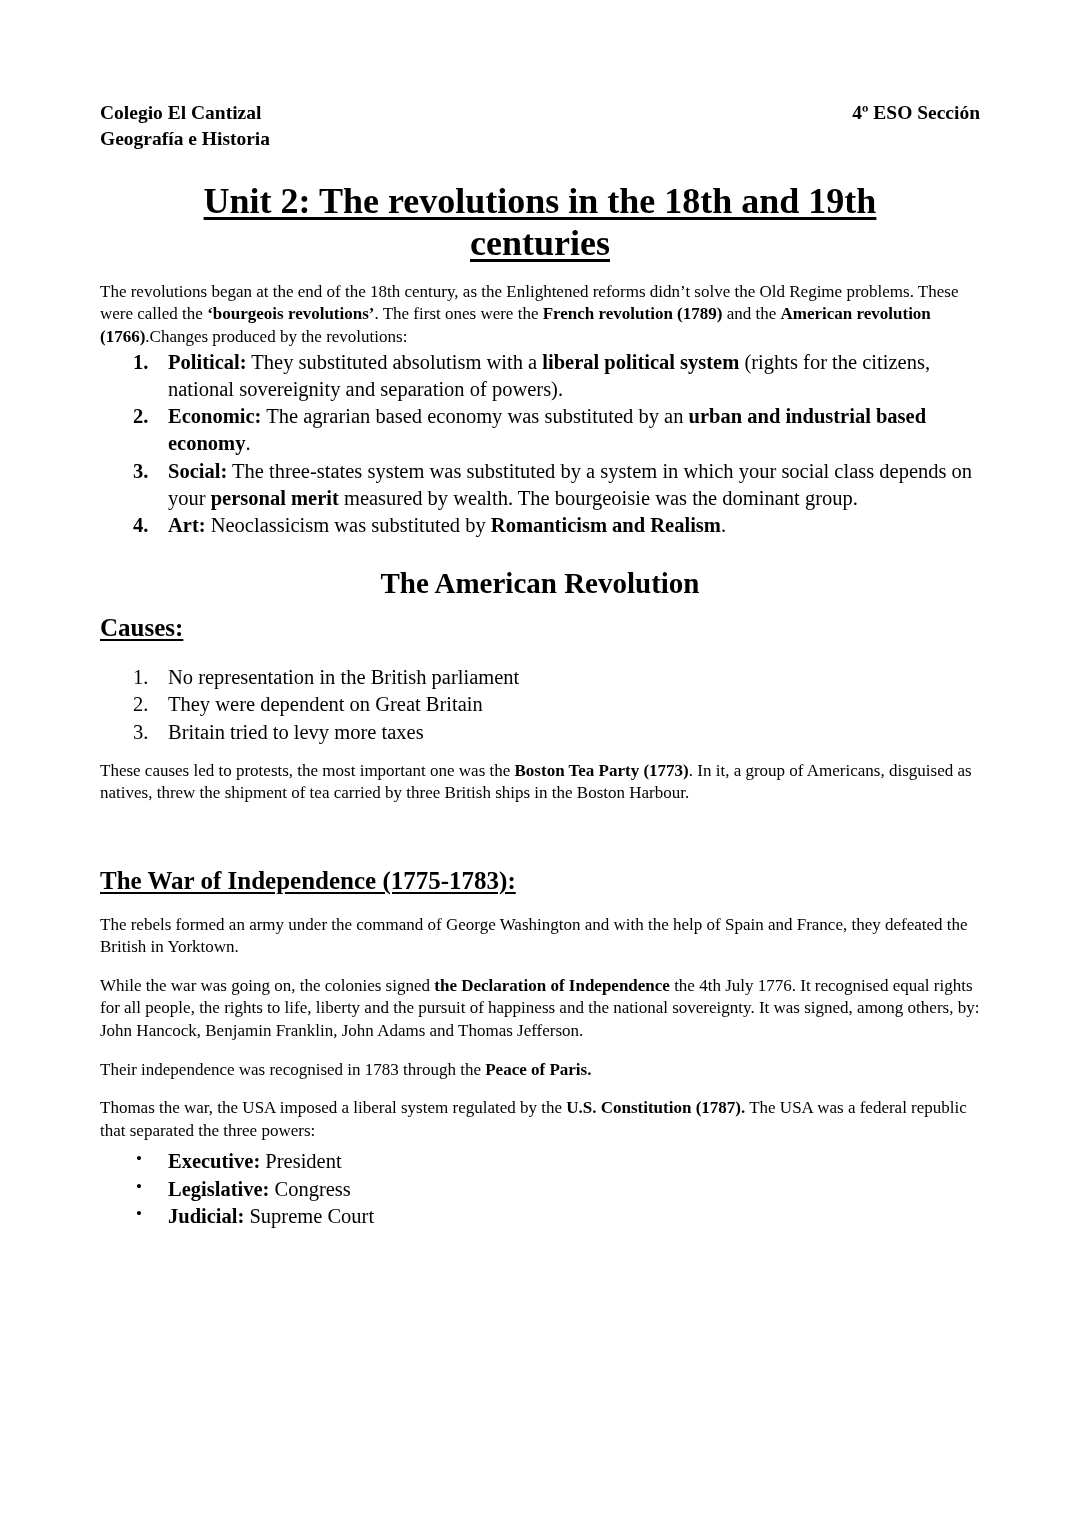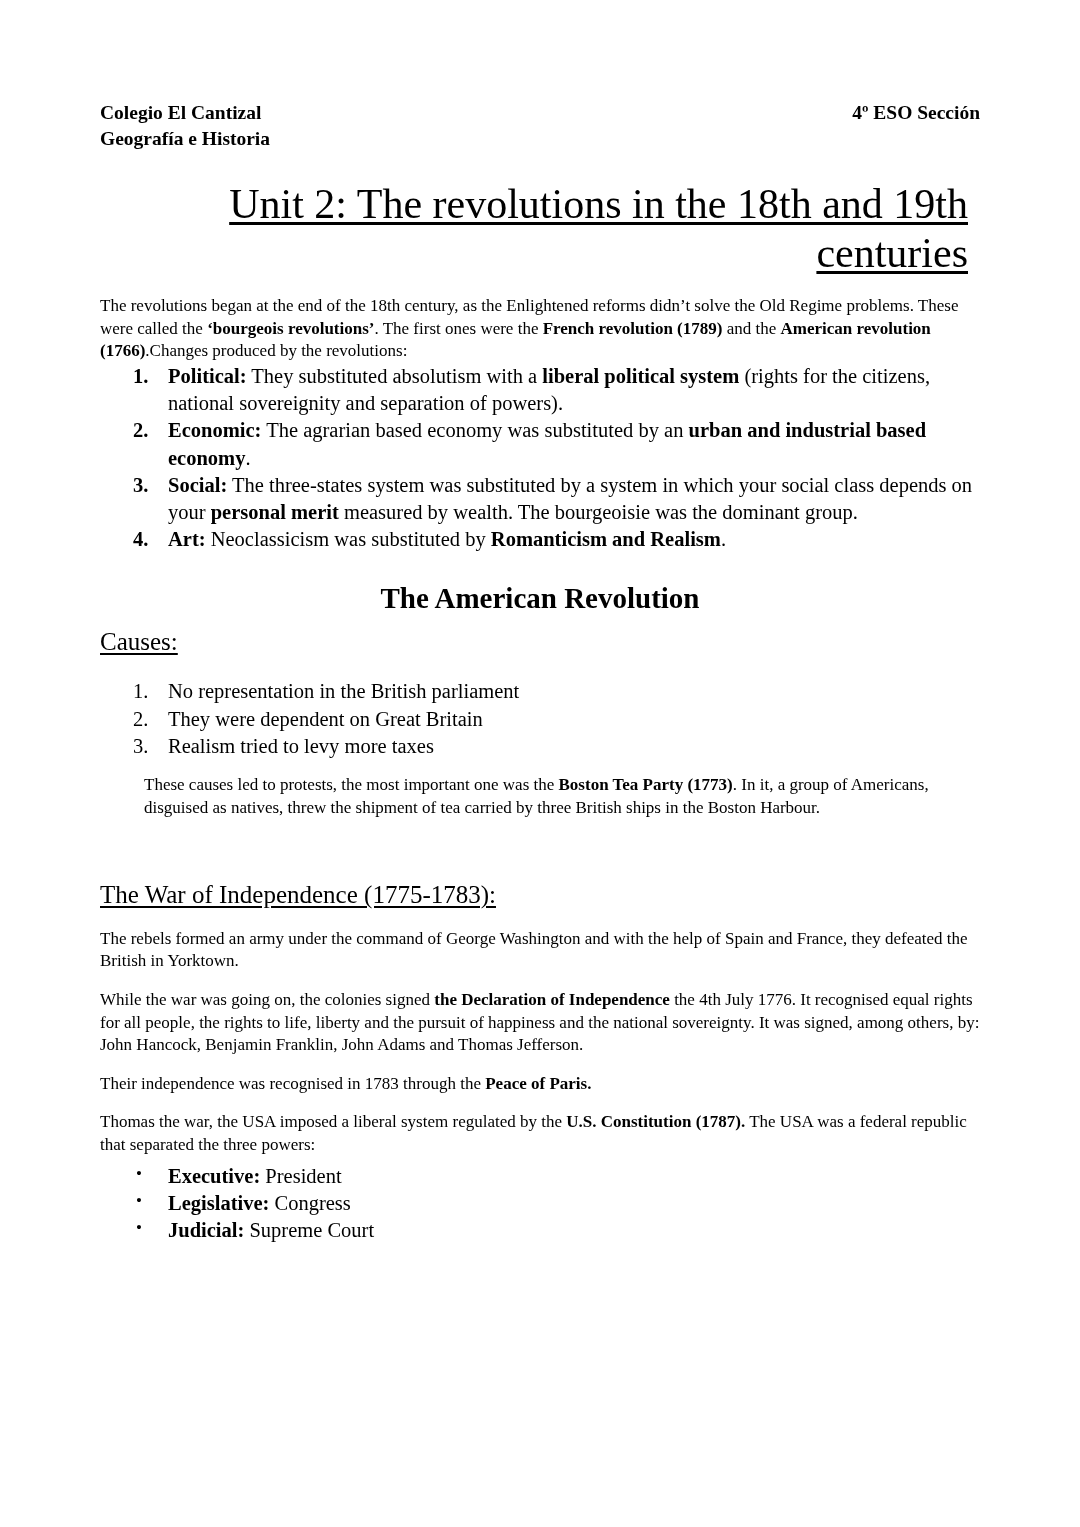--- a/index.html
+++ b/index.html
@@ -34,44 +34,43 @@
   }
   .doc-header .left-block {
     text-align: left;
   }
   .doc-header .right-block {
     white-space: nowrap;
   }
 
   
   .doc-title {
-    text-align: right;
-    font-size: 42px;
-    font-weight: normal;
+    text-align: center;
+    font-size: 36px;
+    font-weight: bold;
     line-height: 1.18;
     margin: 28px 0 0 0;
     padding: 0 12px;
   }
   .doc-title .tline {
     display: inline;
     text-decoration: underline;
     text-decoration-thickness: 2.5px;
     text-underline-offset: 4px;
   }
 
   
   p.body-text {
     font-size: 17px;
     line-height: 1.33;
     margin: 16px 0 0 0;
     text-align: left;
   }
   p.tight {
     margin-top: 14px;
-    margin-left: 44px;
   }
   b, strong { font-weight: bold; }
 
   
   ol.num-list {
     font-size: 20.5px;
     line-height: 1.33;
     margin: 0;
     padding: 0;
     list-style: none;
@@ -121,21 +120,21 @@
   
   h2.section-center {
     text-align: center;
     font-size: 29px;
     font-weight: bold;
     margin: 26px 0 0 0;
     line-height: 1.25;
   }
   h3.section-underline {
     font-size: 25px;
-    font-weight: normal;
+    font-weight: bold;
     margin: 10px 0 0 0;
     line-height: 1.3;
   }
   h3.section-underline .u {
     text-decoration: underline;
     text-decoration-thickness: 1.6px;
     text-underline-offset: 3px;
   }
   h3.war-heading {
     margin-top: 60px;
@@ -183,21 +182,21 @@
   <h3 class="section-underline"><span class="u">Causes:</span></h3>
 
   <ol class="num-list causes">
     <li>
       <span class="marker">1.</span><span>No representation in the British parliament</span>
     </li>
     <li>
       <span class="marker">2.</span><span>They were dependent on Great Britain</span>
     </li>
     <li>
-      <span class="marker">3.</span><span>Realism tried to levy more taxes</span>
+      <span class="marker">3.</span><span>Britain tried to levy more taxes</span>
     </li>
   </ol>
 
   <p class="body-text tight"><span>These causes led to protests, the most important one was the </span><b>Boston Tea Party (1773)</b><span>. In it, a group of Americans, disguised as natives, threw the shipment of tea carried by three British ships in the Boston Harbour.</span></p>
 
   <h3 class="section-underline war-heading"><span class="u">The War of Independence (1775-1783):</span></h3>
 
   <p class="body-text">The rebels formed an army under the command of George Washington and with the help of Spain and France, they defeated the British in Yorktown.</p>
 
   <p class="body-text"><span>While the war was going on, the colonies signed </span><b>the Declaration of Independence</b><span> the 4th July 1776. It recognised equal rights for all people, the rights to life, liberty and the pursuit of happiness and the national sovereignty. It was signed, among others, by: John Hancock, Benjamin Franklin, John Adams and Thomas Jefferson.</span></p>

